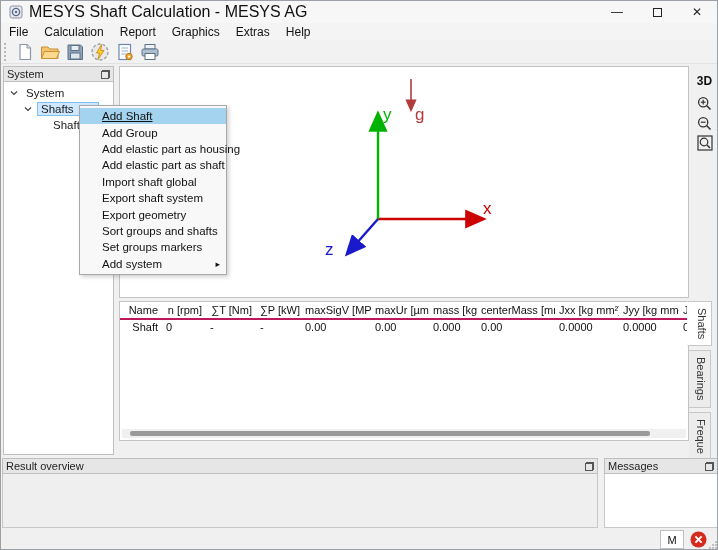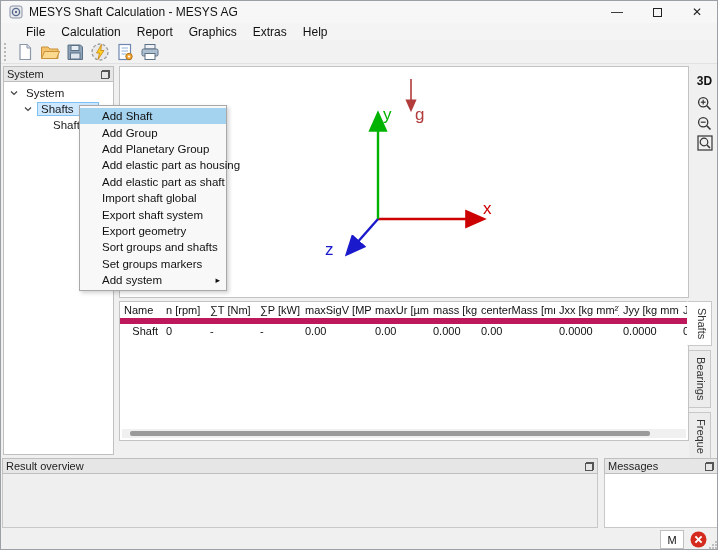--- a/index.html
+++ b/index.html
@@ -5,28 +5,28 @@
   * { margin:0; padding:0; box-sizing:border-box; }
   html,body { width:718px; height:550px; font-family:"Liberation Sans", sans-serif; }
   .window {
     position:relative; width:718px; height:550px; background:#f0f0f0;
     border:1px solid #9aa0a6; overflow:hidden; font-size:12px; color:#1a1a1a;
   }
   
   .titlebar { position:absolute; left:0; top:0; width:100%; height:22px; background:#f7f7f7;
     display:flex; align-items:center; }
   .app-icon { width:14px; height:14px; margin:0 6px 0 8px; }
-  .title-text { font-size:12px; color:#111; }
+  .title-text { font-size:16px; color:#111; }
   .win-controls { position:absolute; right:0; top:0; height:22px; display:flex; }
   .win-btn { width:40px; height:22px; display:flex; align-items:center; justify-content:center;
     font-size:12px; color:#222; }
   .max-glyph { width:9px; height:9px; border:1px solid #222; background:transparent; }
   
   .menubar { position:absolute; left:0; top:22px; width:100%; height:17px; background:#f4f4f4;
-    display:flex; align-items:center; padding-left:17px; }
+    display:flex; align-items:center; padding-left:0; }
   .menu-item { padding:1px 8px; font-size:12px; color:#111; }
   
   .toolbar { position:absolute; left:0; top:39px; width:100%; height:24px; background:#f2f2f2;
     border-bottom:1px solid #e2e2e2; display:flex; align-items:center; }
   .tb-grip { width:5px; height:18px; border-left:2px dotted #b8b8b8; margin:0 4px 0 3px; }
   .tb-btn { width:24px; height:22px; display:flex; align-items:center; justify-content:center; margin-right:1px; }
   
   .workspace { position:absolute; left:0; top:63px; width:718px; height:464px; background:#f0f0f0; }
   
   .left-panel { position:absolute; left:2px; top:2px; width:111px; height:389px; }
@@ -45,42 +45,42 @@
   .graphics { position:absolute; left:118px; top:2px; width:570px; height:232px; background:#fff;
     border:1px solid #c3c3c3; }
   
   .view-tools { position:absolute; left:691px; top:10px; width:25px; display:flex; flex-direction:column; align-items:center; }
   .label-3d { font-weight:bold; font-size:12px; color:#111; margin-bottom:6px; }
   .vt-btn { width:18px; height:18px; display:flex; align-items:center; justify-content:center; margin-bottom:2px; }
   
   .table-panel { position:absolute; left:118px; top:237px; width:570px; height:140px; background:#fff;
     border:1px solid #c3c3c3; overflow:hidden; }
   .res-table { border-collapse:collapse; table-layout:fixed; width:620px; font-size:11px; }
-  .res-table th { font-weight:normal; text-align:left; padding:2px 4px; border-bottom:6px solid #be185d;
+  .res-table th { font-weight:normal; text-align:right; padding:2px 4px; border-bottom:2px solid #be185d;
     white-space:nowrap; overflow:hidden; color:#111; }
   .res-table td { padding:1px 4px; white-space:nowrap; overflow:hidden; color:#111; }
   .res-table td:first-child { text-align:right; }
   .h-scrollbar { position:absolute; left:2px; right:2px; bottom:2px; height:9px; background:#f0f0f0; }
   .h-thumb { position:absolute; left:8px; top:2px; width:520px; height:5px; background:#9a9a9a; border-radius:2px; }
   
   .side-tabs { position:absolute; left:688px; top:237px; width:28px; }
   .vtab { writing-mode:vertical-rl; font-size:11px; color:#333; padding:6px 3px;
     border:1px solid #c8c8c8; border-left:none; background:#ececec; margin-bottom:4px; width:22px;
     white-space:nowrap; overflow:hidden; }
   .vtab.selected { background:#fff; width:25px; border-left:1px solid #fff; margin-left:-2px; }
   .tab-scroll { display:flex; flex-direction:column; align-items:flex-end; margin-top:4px; padding-right:2px; }
   .tab-arrow { width:16px; height:11px; font-size:8px; display:flex; align-items:center; justify-content:center; }
   .tab-arrow.disabled { color:#b8b8b8; }
   .tab-arrow.enabled { color:#111; border:1px solid #b0b0b0; background:#fdfdfd; }
   
   .context-menu { position:absolute; left:78px; top:41px; width:148px; background:#f8f8f8;
     border:1px solid #a8a8a8; box-shadow:2px 2px 4px rgba(0,0,0,0.18); padding:2px 0; z-index:50; }
   .cm-item { height:16.4px; display:flex; align-items:center; font-size:11.5px; color:#111;
     padding-left:22px; padding-right:6px; white-space:nowrap; }
-  .cm-item.highlighted { background:#a4d3f0; }
+  .cm-item.highlighted { background:#a4d3f0;text-decoration:underline; }
   .cm-item .cm-arrow { margin-left:auto; font-size:9px; }
   
   .result-panel { position:absolute; left:1px; top:394px; width:596px; height:70px; }
   .messages-panel { position:absolute; left:603px; top:394px; width:114px; height:70px; }
   .result-content { height:54px; background:#efefef; border:1px solid #c8c8c8; border-top:none; }
   .messages-content { height:54px; background:#ffffff; border:1px solid #c8c8c8; border-top:none; }
   
   .statusbar { position:absolute; left:0; top:527px; width:718px; height:23px; background:#f0f0f0;
     display:flex; align-items:center; justify-content:flex-end; }
   .m-button { width:24px; height:19px; background:#fff; border:1px solid #c0c0c0; display:flex;
@@ -300,21 +300,20 @@
       <div class="vtab">Freque</div>
       <div class="tab-scroll">
         <div class="tab-arrow disabled">▲</div>
         <div class="tab-arrow enabled">▼</div>
       </div>
     </div>
 
     <div class="context-menu">
       <div class="cm-item highlighted">Add Shaft</div>
       <div class="cm-item">Add Group</div>
-      <div class="cm-item">Add Planetary Group</div>
       <div class="cm-item">Add elastic part as housing</div>
       <div class="cm-item">Add elastic part as shaft</div>
       <div class="cm-item">Import shaft global</div>
       <div class="cm-item">Export shaft system</div>
       <div class="cm-item">Export geometry</div>
       <div class="cm-item">Sort groups and shafts</div>
       <div class="cm-item">Set groups markers</div>
       <div class="cm-item">
         <span>Add system</span>
         <span class="cm-arrow">▸</span>

